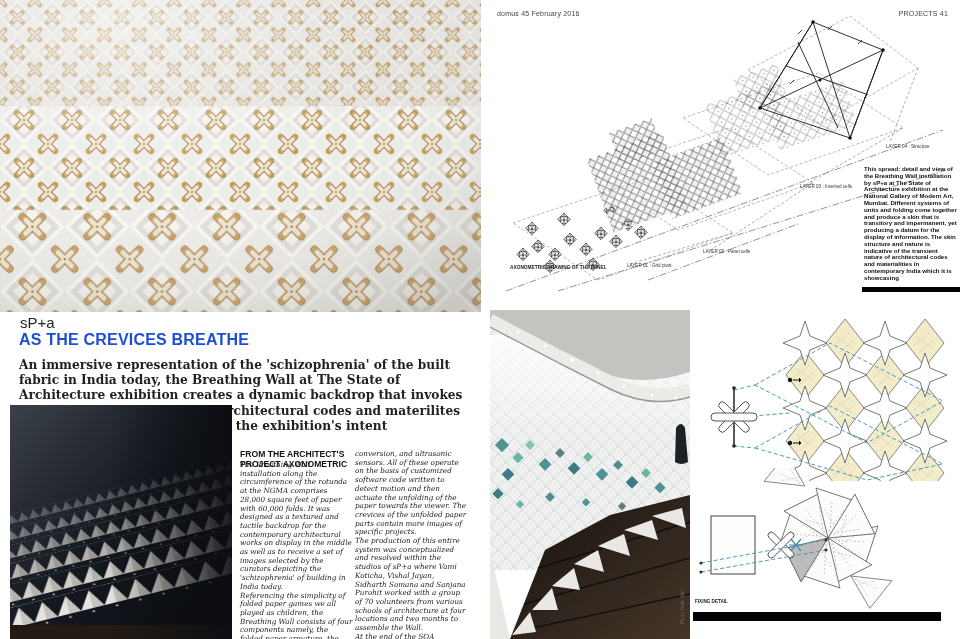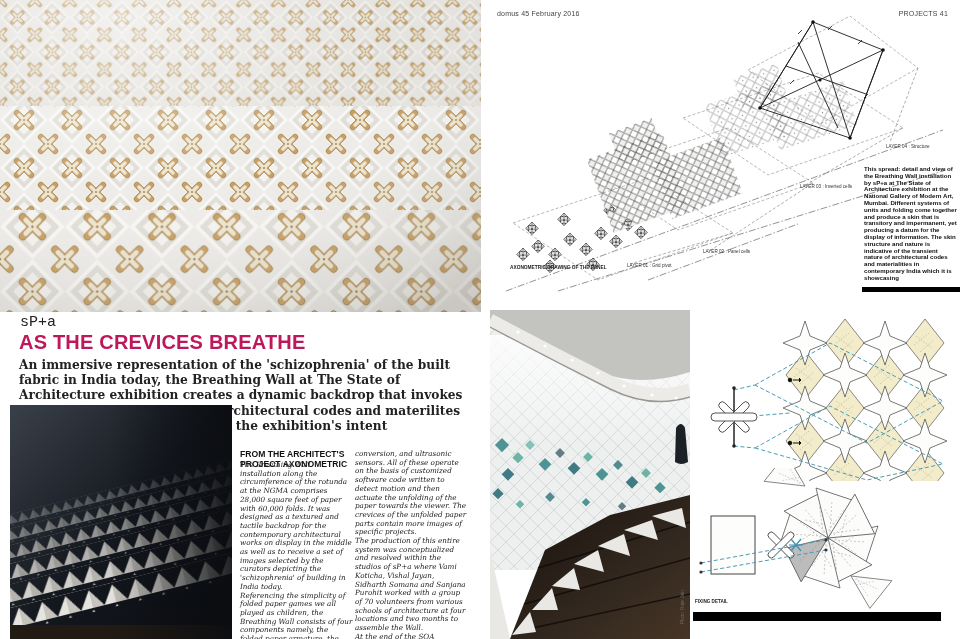--- a/index.html
+++ b/index.html
@@ -15,22 +15,22 @@
   .photo-dark{left:10px;top:405px;width:222px;height:234px;overflow:hidden;}
   .photo-rotunda{left:490px;top:310px;width:200px;height:329px;overflow:hidden;}
   
   .axon{left:498px;top:8px;width:460px;height:290px;}
   .axlabel{font-size:4.6px;color:#333;white-space:nowrap;}
   .axcap{font-size:4.8px;font-weight:bold;color:#222;white-space:nowrap;}
   
   .caption{left:864px;top:166px;width:94px;font-size:6.1px;line-height:6.8px;font-weight:bold;color:#0f0f0f;}
   .rule-caption{left:862px;top:287px;width:98px;height:5px;background:#000;}
   
-  .studio{left:20px;top:314px;font-family:Liberation Mono, monospace;font-size:15px;color:#222;}
-  .title{left:19px;top:331px;font-size:20px;font-weight:bold;letter-spacing:.2px;color:#be185d;}
+  .studio{left:20px;top:314px;font-family:Liberation Sans, sans-serif;font-size:15px;color:#222;}
+  .title{left:19px;top:331px;font-size:16px;font-weight:bold;letter-spacing:.2px;color:#1d4ed8;}
   .intro{left:19px;top:358px;width:454px;font-family:"DejaVu Serif",serif;font-weight:bold;
          font-size:12.2px;line-height:15.2px;color:#222;}
   
   .colhead{left:240px;top:450px;width:112px;font-size:8.6px;font-weight:bold;line-height:9.6px;color:#111;}
   .colbody{font-family:"DejaVu Serif",serif;font-size:7.2px;line-height:8.7px;color:#222;width:113px;font-style:italic;}
   .col1{left:240px;top:461px;height:160px;}
   .col2{left:355px;top:450px;height:189px;}
   .colbody p{margin:0;}
   
   .diag-top{left:695px;top:313px;width:265px;height:168px;}

